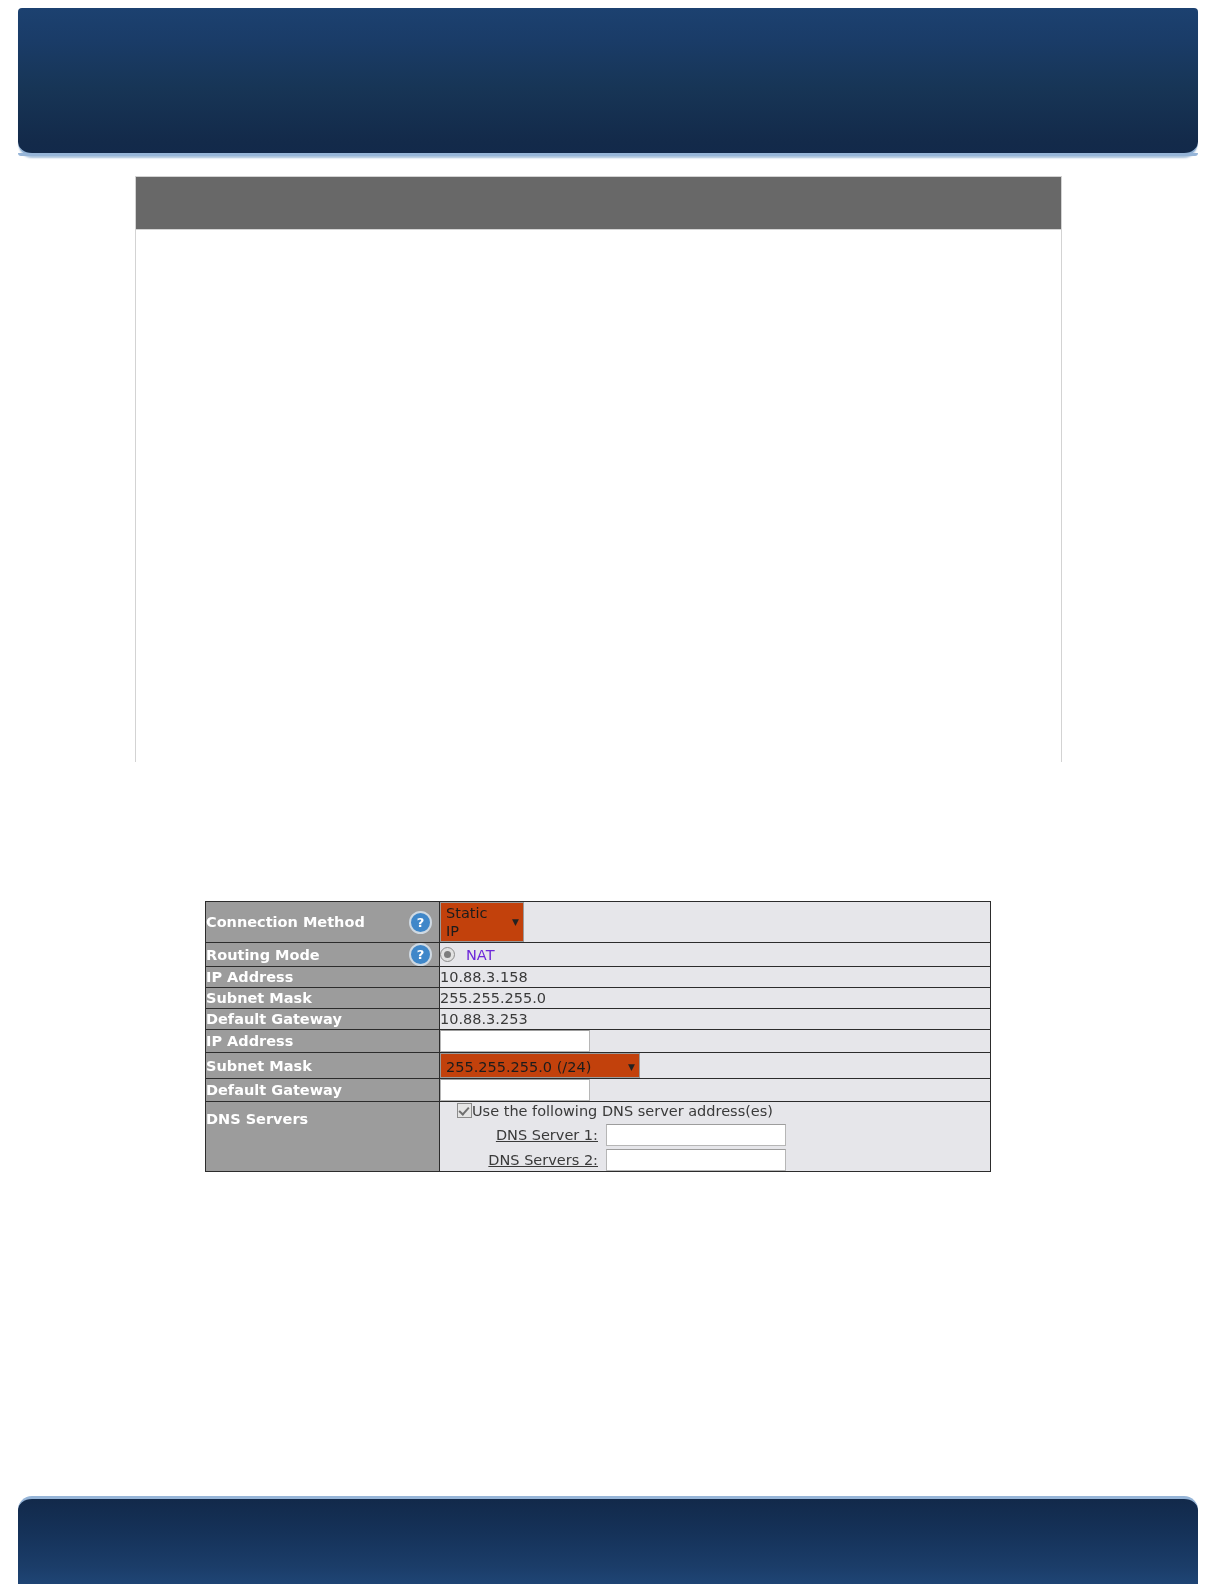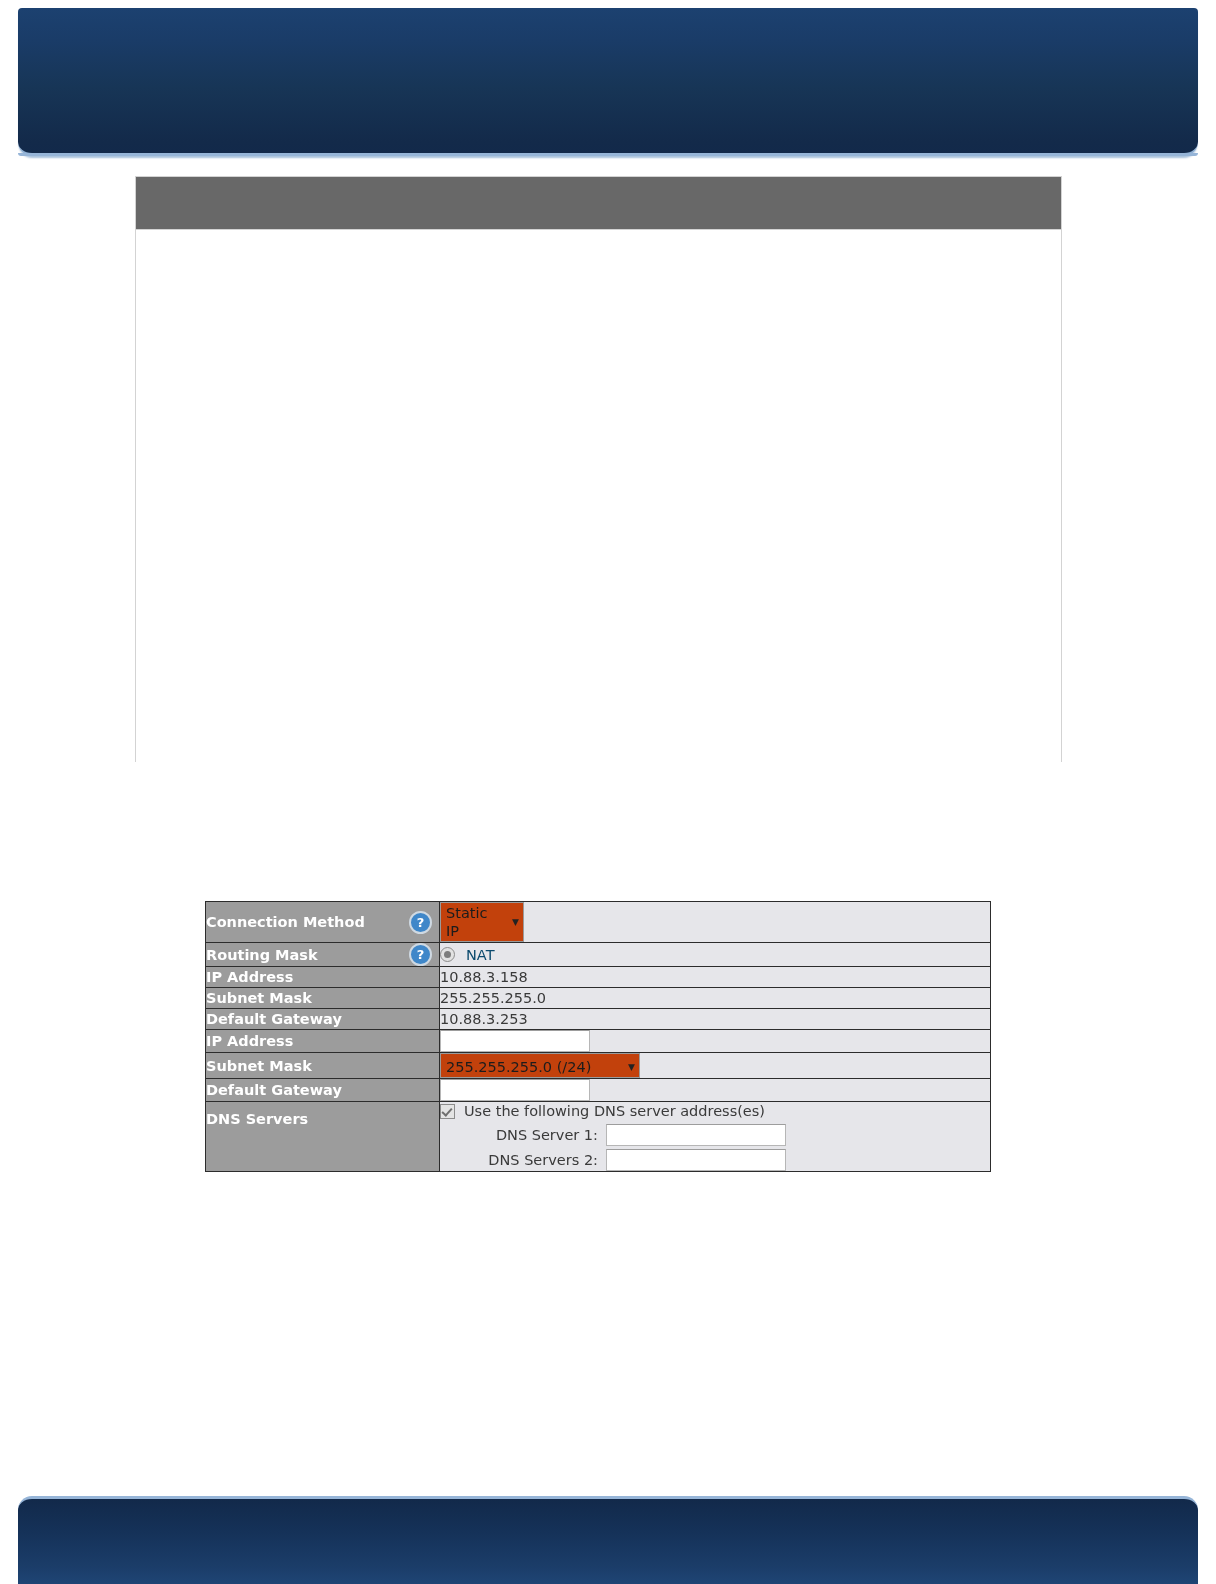--- a/index.html
+++ b/index.html
@@ -172,27 +172,26 @@
     flex: 0 0 auto;
   }
   .radio-mark::after {
     content: "";
     position: absolute;
     left: 3px; top: 3px;
     width: 7px; height: 7px;
     border-radius: 50%;
     background: #7d7d7d;
   }
-  .radio-label { color: #0c4a6e; font-size: 14.5px; }
+  .radio-label { color: #6d28d9; font-size: 14.5px; }
 
   .check-line {
     display: flex;
-    align-items: flex-end;
-    gap: 9px;
-    padding: 1px 0 2px 0;
+    align-items: flex-start;
+    padding: 1px 0 2px 17px;
   }
   .check-mark {
     width: 13px;
     height: 13px;
     background: #e4e4e4;
     border: 1px solid #8c8c8c;
     position: relative;
     flex: 0 0 auto;
   }
   .check-mark::after {
@@ -210,20 +209,21 @@
     display: flex;
     align-items: center;
     padding-top: 3px;
   }
   .dns-row .dns-lbl {
     width: 158px;
     text-align: right;
     padding-right: 8px;
     color: #3a3a3a;
     font-size: 14.5px;
+    text-decoration: underline;
   }
   #dns-cell { padding-top: 7px; padding-bottom: 7px; }
 
   
   #footer-banner {
     position: absolute;
     left: 18px;
     top: 1496px;
     width: 1180px;
     height: 100px;
@@ -261,21 +261,21 @@
         <span class="sel-wrap" id="connection-method-select">
           <span>Static IP</span>
           <span class="caret">▼</span>
         </span>
       </td>
     </tr>
 
     <tr>
       <td class="lbl">
         <div class="lbl-row">
-          <span>Routing Mask</span>
+          <span>Routing Mode</span>
           <span class="help-icon">?</span>
         </div>
       </td>
       <td class="val">
         <div class="radio-line">
           <span class="radio-mark"></span>
           <span class="radio-label">NAT</span>
         </div>
       </td>
     </tr>

